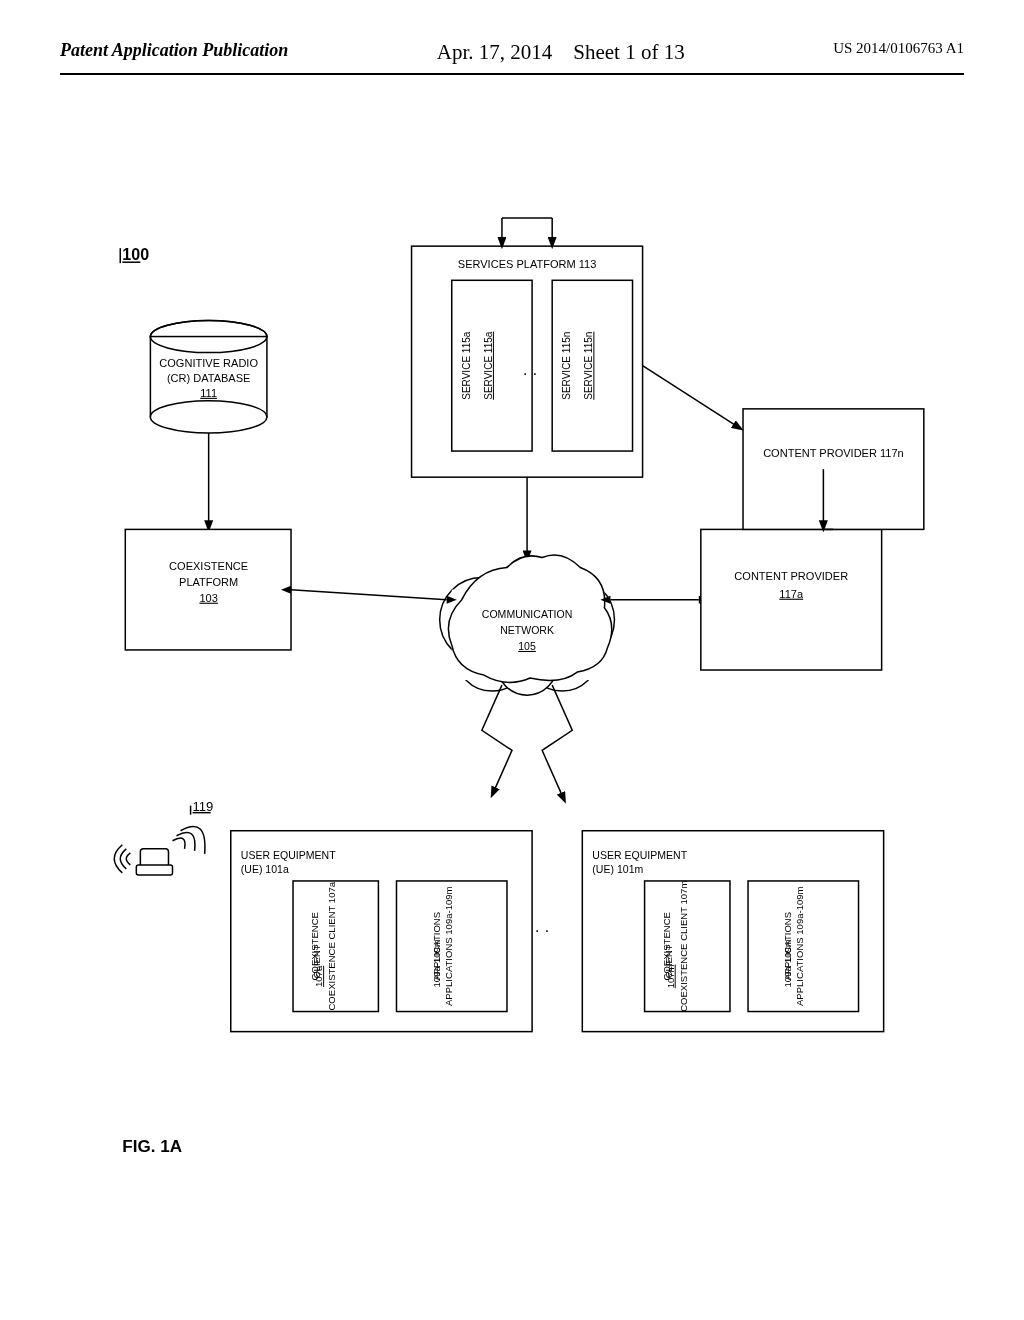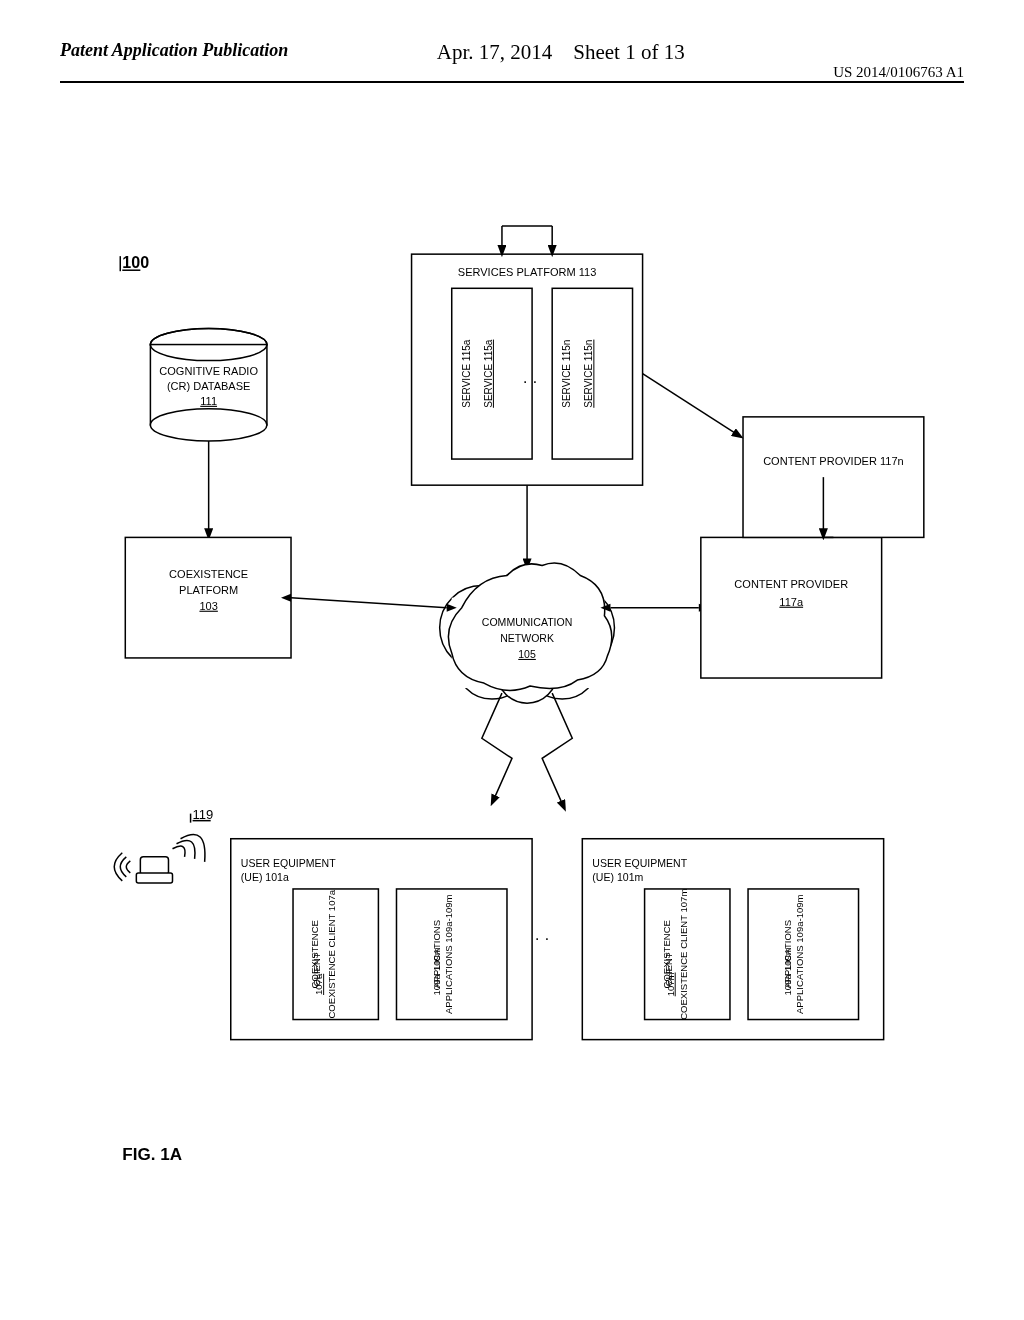--- a/index.html
+++ b/index.html
@@ -18,37 +18,37 @@
       position: relative;
       padding: 40px 60px;
     }
 
     .header {
       display: flex;
       justify-content: space-between;
       align-items: flex-start;
       margin-bottom: 10px;
       border-bottom: 2px solid #000;
+      padding-bottom: 8px;
     }
 
     .header-left {
       font-size: 18px;
       font-weight: bold;
       font-style: italic;
     }
 
     .header-center {
       font-size: 21px;
       text-align: center;
     }
 
     .header-right {
       font-size: 15px;
       text-align: right;
-      margin-top: 24px;
     }
 
     .diagram-container {
       position: relative;
       width: 100%;
       height: 1160px;
       margin-top: 10px;
     }
 
     svg {

